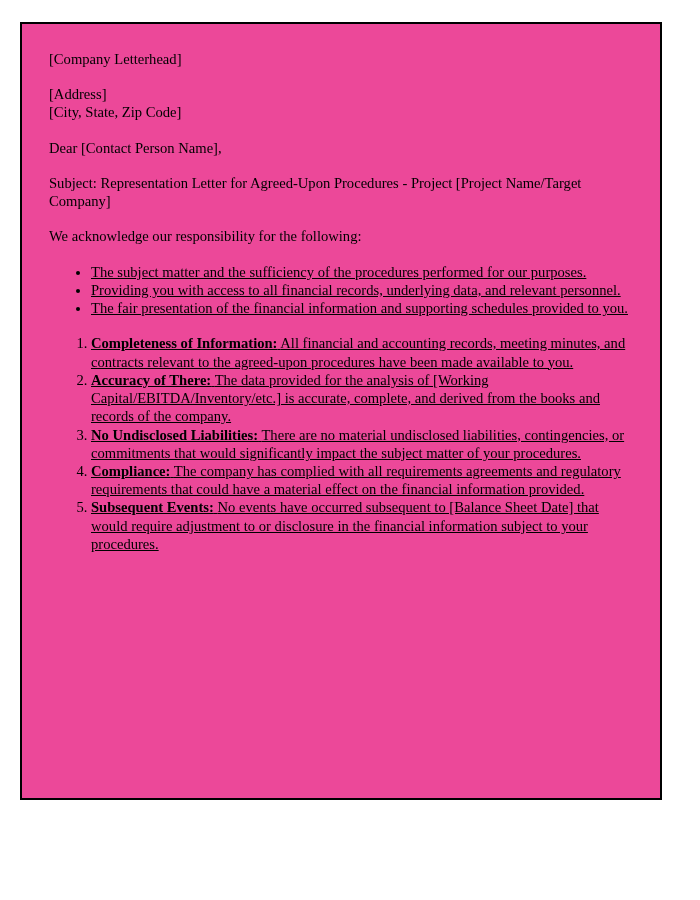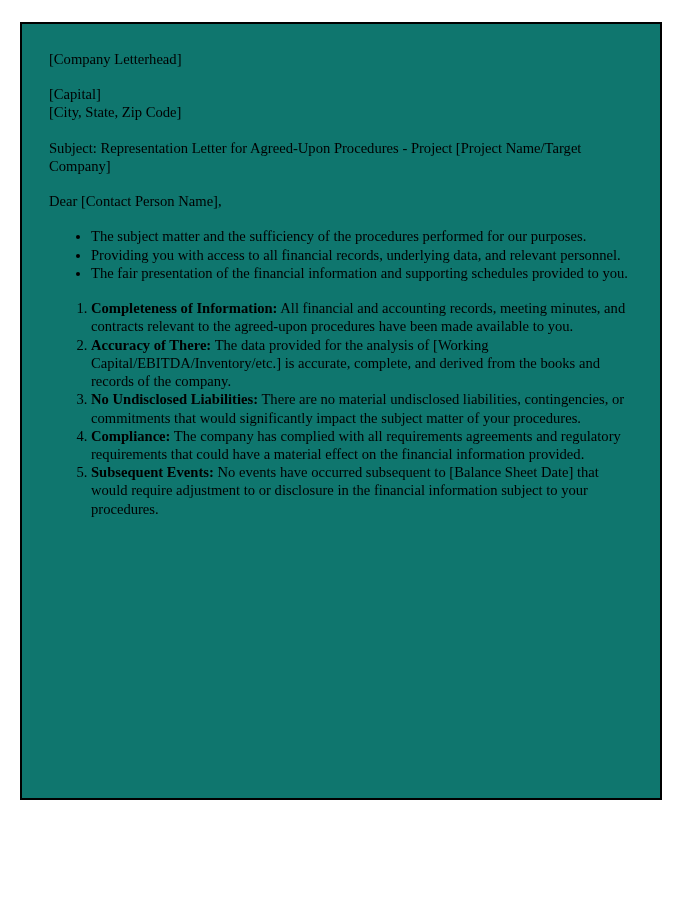--- a/index.html
+++ b/index.html
@@ -10,54 +10,56 @@
     font-family: "Liberation Serif", serif;
     color: #000000;
   }
   .sheet {
     position: absolute;
     left: 20px;
     top: 22px;
     width: 642px;
     height: 778px;
     border: 2px solid #000000;
-    background: #0f766e;
+    background: #ec4899;
     padding: 26px 27px 0 27px;
     overflow: hidden;
     font-size: 14.6px;
     line-height: 1.25;
   }
   .para { margin: 0 0 17px 0; }
   .addr span { display: block; }
   ul.bullets, ol.reps {
     margin: 0 0 17px 0;
     padding: 0 0 0 42px;
     list-style-position: outside;
+    text-decoration: underline;
   }
   li { margin: 0; }
   strong { font-weight: bold; }
 </style>
 </head>
 <body>
 
 <div class="sheet">
 
   <p class="para">[Company Letterhead]</p>
 
 
   <div class="para addr">
-    <span>[Capital]</span>
+    <span>[Address]</span>
     <span>[City, State, Zip Code]</span>
   </div>
 
+  <p class="para">Dear [Contact Person Name],</p>
+
   <p class="para">Subject: Representation Letter for Agreed-Upon Procedures - Project [Project Name/Target Company]</p>
 
-  <p class="para">Dear [Contact Person Name],</p>
 
-
+  <p class="para">We acknowledge our responsibility for the following:</p>
 
   <ul class="bullets">
     <li>The subject matter and the sufficiency of the procedures performed for our purposes.</li>
     <li>Providing you with access to all financial records, underlying data, and relevant personnel.</li>
     <li>The fair presentation of the financial information and supporting schedules provided to you.</li>
   </ul>
 
 
   <ol class="reps">
     <li>

